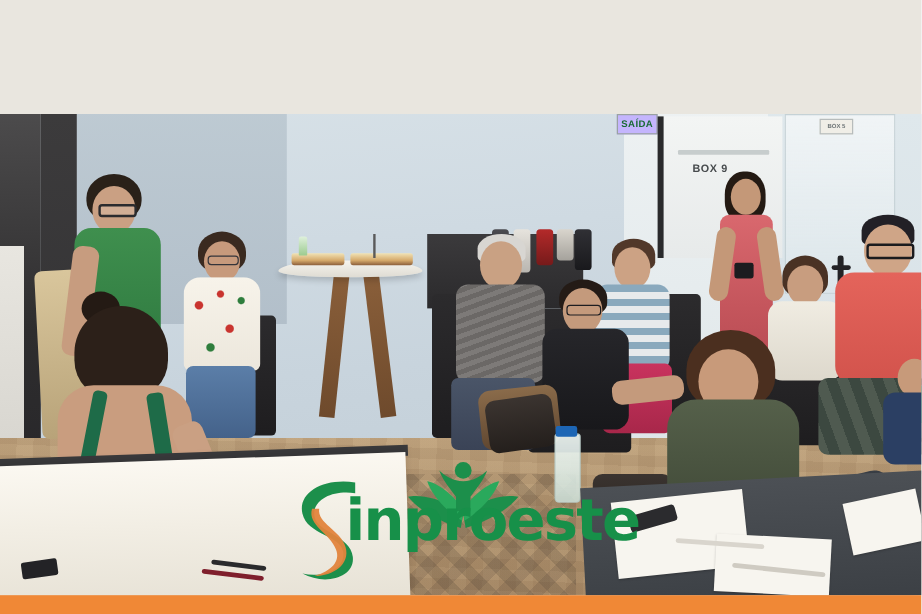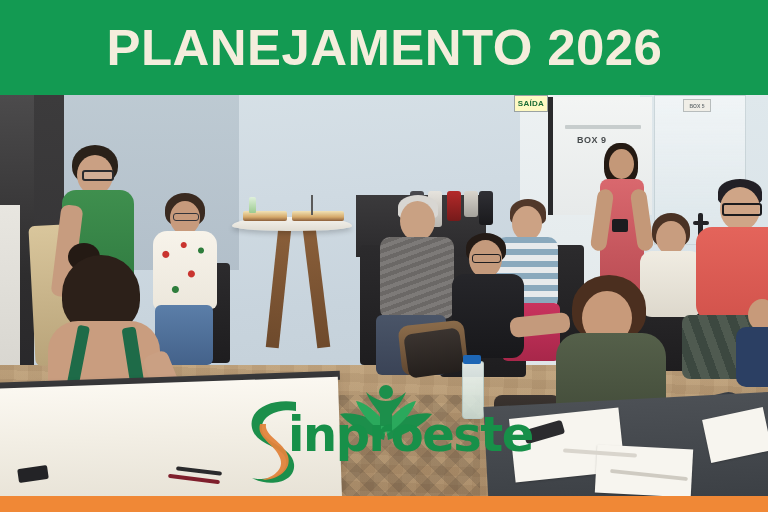--- a/index.html
+++ b/index.html
@@ -120,21 +120,21 @@
       repeating-linear-gradient(45deg, rgba(60,50,42,.22) 0 10px, rgba(0,0,0,0) 10px 20px),
       repeating-linear-gradient(-45deg, rgba(60,50,42,.18) 0 10px, rgba(0,0,0,0) 10px 20px);
     opacity: .75;
   }
 
   
   .sign-saida {
     position: absolute;
     left: 514px; top: 0px;
     width: 32px; height: 15px;
-    background: #fef9c3;
+    background: #c4b5fd;
     border: 1px solid #9aa2a2;
     display: flex; align-items: center; justify-content: center;
     font-size: 8px; font-weight: bold; color: #1a6b35;
     letter-spacing: .3px;
     overflow: hidden;
   }
   .door-frame {
     position: absolute;
     left: 548px; top: 2px;
     width: 104px; height: 118px;
@@ -506,23 +506,20 @@
     width: 768px; height: 16px;
     background: #f08836;
     z-index: 40;
   }
 </style>
 </head>
 <body>
 
 <div class="poster">
 
-  <div class="header-banner">
-    <div class="header-title">PLANEJAMENTO 2026</div>
-  </div>
 
   <div class="photo">
 
     <div class="wall-main"></div>
     <div class="wall-right-panel"></div>
     <div class="wall-right-panel2"></div>
     <div class="screen-panel"></div>
     <div class="wall-col-dark"></div>
     <div class="wall-left-dark"></div>
     <div class="wall-left-light"></div>

